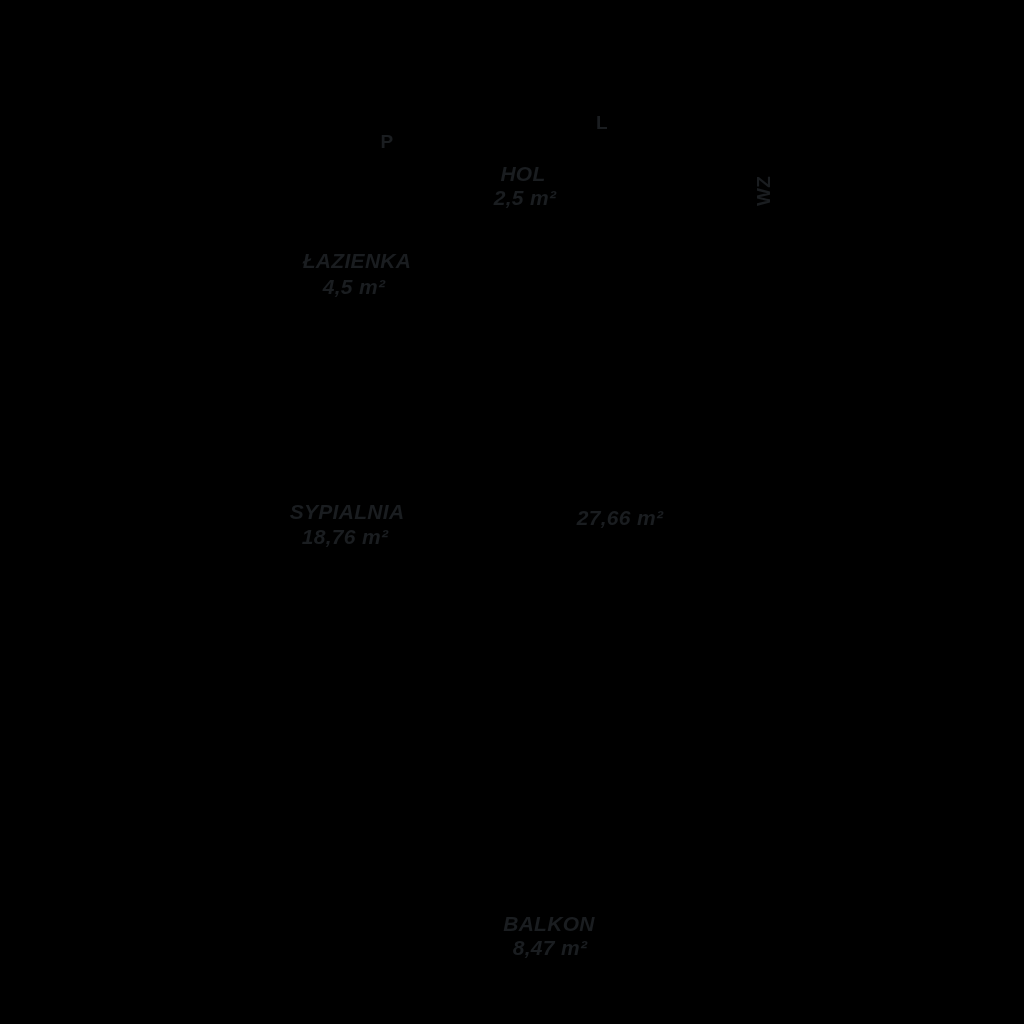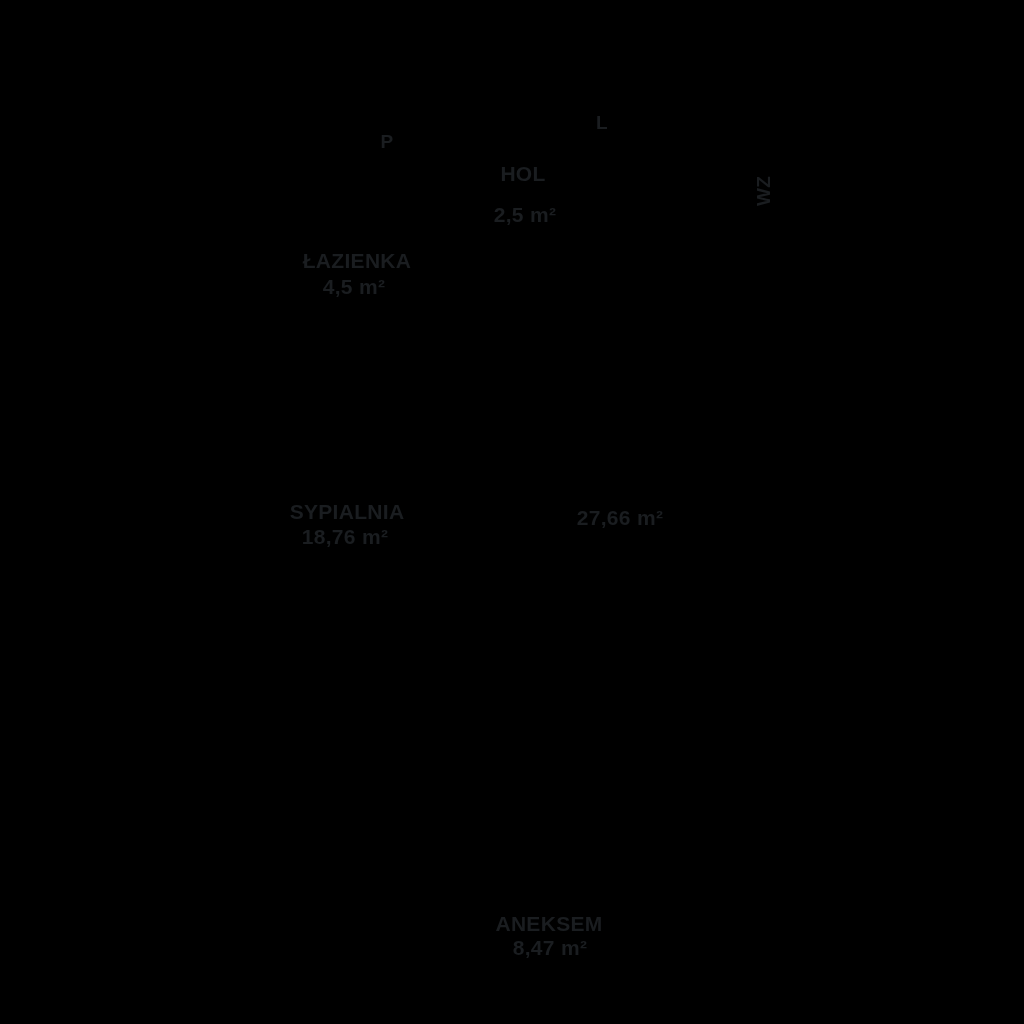--- a/index.html
+++ b/index.html
@@ -22,29 +22,29 @@
     color: var(--text);
   }
   .lbl {
     position: absolute;
     transform: translate(-50%, -50%);
     white-space: nowrap;
     font-weight: 700;
     color: var(--text);
     letter-spacing: 0.3px;
   }
-  .room-line { font-size: 21px; }
+  .room-line { font-size: 21px; font-style: italic; }
   .marker { font-size: 19px; }
   .marker-vertical {
     transform: translate(-50%, -50%) rotate(-90deg);
   }
 
   
   .pos-hol-name       { left: 523px; top: 174px; }
-  .pos-hol-area       { left: 525px; top: 198px; margin-top: 17px; }
+  .pos-hol-area       { left: 525px; top: 198px; }
   .pos-lazienka-name  { left: 357px; top: 261px; }
   .pos-lazienka-area  { left: 354px; top: 287px; text-align: center; }
   .pos-sypialnia-name { left: 347px; top: 512px; }
   .pos-sypialnia-area { left: 345px; top: 537px; }
   .pos-salon-name     { left: 631px; top: 493px; }
   .pos-salon-area     { left: 620px; top: 518px; }
   .pos-balkon-name    { left: 549px; top: 924px; }
   .pos-balkon-area    { left: 550px; top: 948px; }
 
   
@@ -61,20 +61,20 @@
   <span class="lbl room-line pos-hol-area">2,5 m²</span>
 
   <span class="lbl room-line pos-lazienka-name">ŁAZIENKA</span>
   <span class="lbl room-line pos-lazienka-area">4,5 m²</span>
 
   <span class="lbl room-line pos-sypialnia-name">SYPIALNIA</span>
   <span class="lbl room-line pos-sypialnia-area">18,76 m²</span>
 
   <span class="lbl room-line pos-salon-area">27,66 m²</span>
 
-  <span class="lbl room-line pos-balkon-name">ANEKSEM</span>
+  <span class="lbl room-line pos-balkon-name">BALKON</span>
   <span class="lbl room-line pos-balkon-area">8,47 m²</span>
 
   <span class="lbl marker pos-marker-p">P</span>
   <span class="lbl marker pos-marker-l">L</span>
   <span class="lbl marker marker-vertical pos-marker-wz">WZ</span>
 
 </div>
 
 </body></html>

